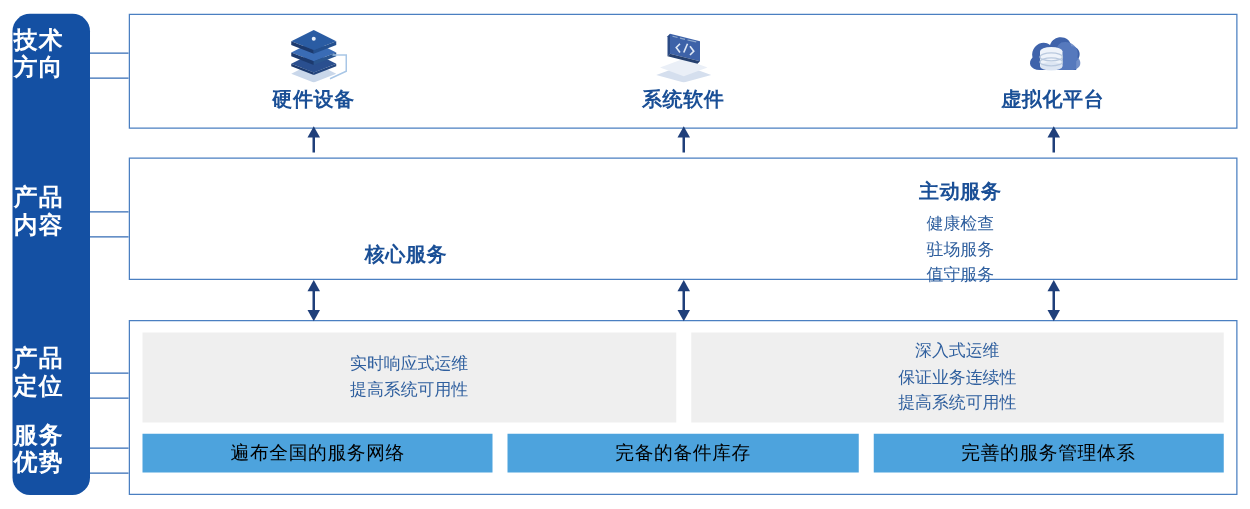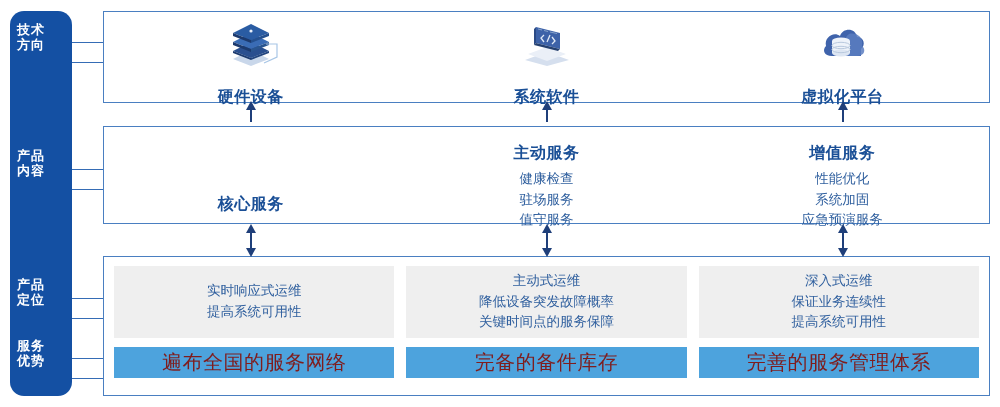--- a/index.html
+++ b/index.html
@@ -28,21 +28,21 @@
     width: 62px;
     height: 385px;
     background: #1450a3;
     border-radius: 14px;
   }
   .rail-label {
     position: absolute;
     left: 0;
     width: 62px;
     color: #ffffff;
-    font-size: 13px;
+    font-size: 19px;
     font-weight: bold;
     line-height: 1.18;
     text-align: center;
     letter-spacing: 1px;
   }
   .rail-label span { display: block; }
 
   .rail-label.tech   { top: 22px; }
   .rail-label.content{ top: 148px; }
   .rail-label.pos    { top: 277px; }
@@ -95,21 +95,21 @@
     flex: 1 1 0;
     display: flex;
     flex-direction: column;
     align-items: center;
     justify-content: flex-start;
     padding-top: 9px;
     box-sizing: border-box;
   }
   .tech-icon { height: 46px; width: 62px; position: relative; }
   .tech-name {
-    margin-top: 21px;
+    margin-top: 4px;
     font-size: 16px;
     font-weight: bold;
     color: #1a4f96;
     letter-spacing: 0.5px;
   }
 
   
   .content-cols {
     position: absolute;
     left: 103px; top: 126px;
@@ -168,22 +168,22 @@
     color: #2f5f9e;
     line-height: 1.55;
   }
   .blue-card {
     flex: 1 1 0;
     background: #4da3dd;
     height: 31px;
     display: flex;
     align-items: center;
     justify-content: center;
-    color: #7f1d1d;
-    font-size: 20px;
+    color: #000000;
+    font-size: 15px;
     letter-spacing: 0.5px;
     box-sizing: border-box;
   }
 </style>
 </head>
 <body>
 
 <div class="canvas">
 
   <div class="rail"></div>
@@ -297,26 +297,20 @@
       <div class="content-title">核心服务</div>
     </div>
 
     <div class="content-col c2">
       <div class="content-title">主动服务</div>
       <div class="content-item">健康检查</div>
       <div class="content-item">驻场服务</div>
       <div class="content-item">值守服务</div>
     </div>
 
-    <div class="content-col c3">
-      <div class="content-title">增值服务</div>
-      <div class="content-item">性能优化</div>
-      <div class="content-item">系统加固</div>
-      <div class="content-item">应急预演服务</div>
-    </div>
   </div>
 
   <div class="arrow" style="left:250px; top:232px; height:17px;">
     <div class="arrow-head up"></div>
     <div class="arrow-head down"></div>
   </div>
   <div class="arrow" style="left:546px; top:232px; height:17px;">
     <div class="arrow-head up"></div>
     <div class="arrow-head down"></div>
   </div>
@@ -326,25 +320,20 @@
   </div>
 
   <div class="bottom-inner">
 
     <div class="grey-row">
       <div class="grey-card">
         <div class="grey-line">实时响应式运维</div>
         <div class="grey-line">提高系统可用性</div>
       </div>
       <div class="grey-card">
-        <div class="grey-line">主动式运维</div>
-        <div class="grey-line">降低设备突发故障概率</div>
-        <div class="grey-line">关键时间点的服务保障</div>
-      </div>
-      <div class="grey-card">
         <div class="grey-line">深入式运维</div>
         <div class="grey-line">保证业务连续性</div>
         <div class="grey-line">提高系统可用性</div>
       </div>
     </div>
 
     <div class="blue-row">
       <div class="blue-card">遍布全国的服务网络</div>
       <div class="blue-card">完备的备件库存</div>
       <div class="blue-card">完善的服务管理体系</div>

